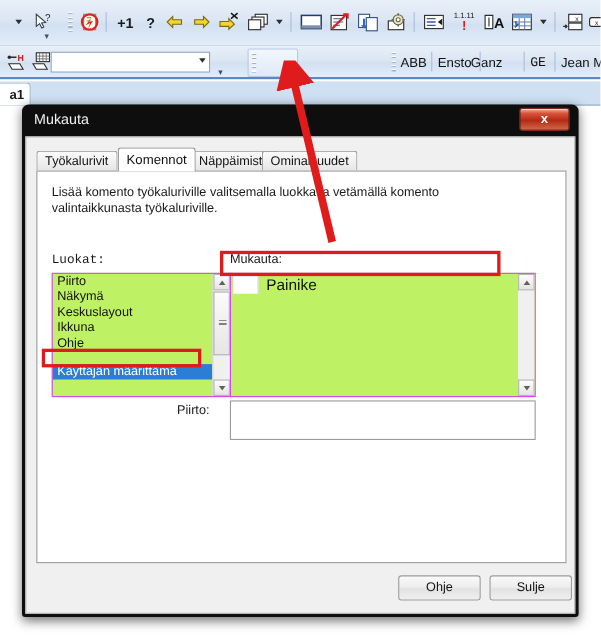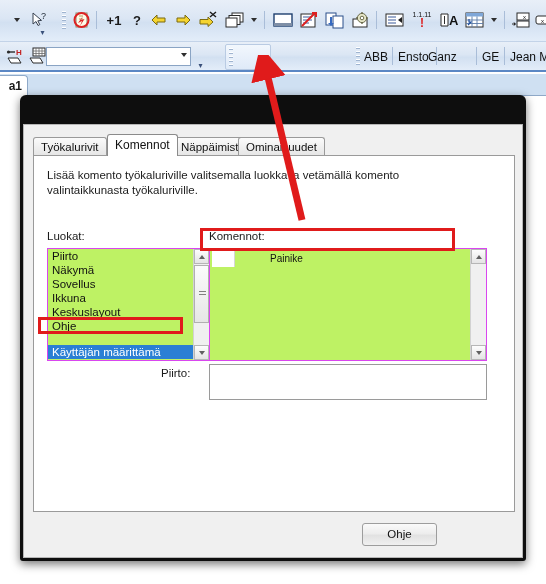--- a/index.html
+++ b/index.html
@@ -256,21 +256,21 @@
     color: #1a1a1a;
     line-height: 15px;
   }
 
   
   .field-label {
     position: absolute;
     font-size: 11.5px;
     color: #1a1a1a;
   }
-  #label-luokat { left: 13px; top: 74px; }
+  #label-luokat { left: 13px; top: 74px; font-family: Liberation Mono, monospace; }
   #label-komennot { left: 175px; top: 74px; }
   #label-kuvaus { left: 127px; top: 211px; }
 
   
   .listbox {
     position: absolute;
     background: #bef264;
     border: 1px solid #d946ef;
     box-sizing: border-box;
     overflow: hidden;
@@ -302,23 +302,22 @@
     height: 19px;
     padding-left: 2px;
   }
   .cmd-icon-box {
     width: 22px; height: 17px;
     background: #ffffff;
     border-right: 1px solid #d6d6d6;
     margin-right: 7px;
   }
   .cmd-label {
-    font-size: 10px;
+    font-size: 14px;
     color: #111;
-    margin-left: 28px;
   }
 
   
   .vscroll {
     position: absolute;
     right: 0; top: 0;
     width: 16px; height: 100%;
     background: #f0f0f0;
     border-left: 1px solid #d2d2d2;
     box-sizing: border-box;
@@ -583,63 +582,66 @@
     </div>
     <div class="tb-overflow" style="left:196px;top:19px;">▾</div>
 
     <div class="tb-grip" style="left:356px;"></div>
     <div class="tb-label" style="left:364px;"><span>ABB</span></div>
     <div class="tb-sep" style="left:392px;"></div>
     <div class="tb-label" style="left:398px;"><span>Ensto</span></div>
     <div class="tb-sep" style="left:436px;"></div>
     <div class="tb-label" style="left:428px;"><span>Ganz</span></div>
     <div class="tb-sep" style="left:476px;"></div>
-    <div class="tb-label" style="left:482px;"><span>GE</span></div>
+    <div class="tb-label" style="left:482px;font-family:Liberation Mono, monospace;"><span>GE</span></div>
     <div class="tb-sep" style="left:504px;"></div>
     <div class="tb-label" style="left:510px;"><span>Jean Mü</span></div>
   </div>
 </div>
 
 <div id="empty-toolbar">
   <div class="et-grip"></div>
   <div class="et-over">▾</div>
 </div>
 
 <div id="doc-tab-bar">
   <div id="doc-tab">
     <span id="doc-tab-label">a1</span>
   </div>
 </div>
 
 <div id="dialog">
+  <div id="dialog-titlebar">
+    <div id="dialog-title">Mukauta</div>
+    <div id="dialog-close">x</div>
+  </div>
 
   <div id="dialog-body">
 
     <div id="tabstrip">
       <div class="dlg-tab" style="left:0px;">Työkalurivit</div>
       <div class="dlg-tab active" style="left:74px;">Komennot</div>
       <div class="dlg-tab" style="left:140px;">Näppäimistö</div>
       <div class="dlg-tab" style="left:205px;">Ominaisuudet</div>
     </div>
 
     <div id="tabpanel">
 
       <div id="instruction">Lisää komento työkaluriville valitsemalla luokka ja vetämällä komento valintaikkunasta työkaluriville.</div>
 
       <div class="field-label" id="label-luokat">Luokat:</div>
-      <div class="field-label" id="label-komennot">Komennot:</div>
+      <div class="field-label" id="label-komennot">Mukauta:</div>
       <div class="field-label" id="label-kuvaus">Piirto:</div>
 
       <div class="listbox" id="list-luokat">
         <div class="list-inner">
           <div class="list-item">Piirto</div>
           <div class="list-item">Näkymä</div>
-          <div class="list-item">Sovellus</div>
+          <div class="list-item">Keskuslayout</div>
           <div class="list-item">Ikkuna</div>
-          <div class="list-item">Keskuslayout</div>
           <div class="list-item">Ohje</div>
           <div class="list-item selected">Käyttäjän määrittämä</div>
         </div>
         <div class="vscroll">
           <div class="sb-btn up">
               <span class="sb-arrow-up"></span>
             </div>
           <div class="sb-thumb" style="top:16px;height:58px;">
               <span class="sb-grip-lines"></span>
             </div>
@@ -663,20 +665,21 @@
           <div class="sb-btn down">
               <span class="sb-arrow-down"></span>
             </div>
         </div>
       </div>
 
       <div id="kuvaus-box"></div>
     </div>
 
     <div class="dlg-button" id="btn-ohje">Ohje</div>
+    <div class="dlg-button" id="btn-sulje">Sulje</div>
   </div>
 </div>
 
 <div class="annot-rect" id="annot-rect-category"></div>
 <div class="annot-rect" id="annot-rect-command"></div>
 <svg id="annot-arrow" viewBox="0 0 70 175">
   <defs>
     <marker id="arrowhead" markerWidth="5" markerHeight="5" refX="1.5" refY="2.5" orient="auto">
       <path d="M0,0 L5,2.5 L0,5 z" fill="#e01b1b"></path>
     </marker>

